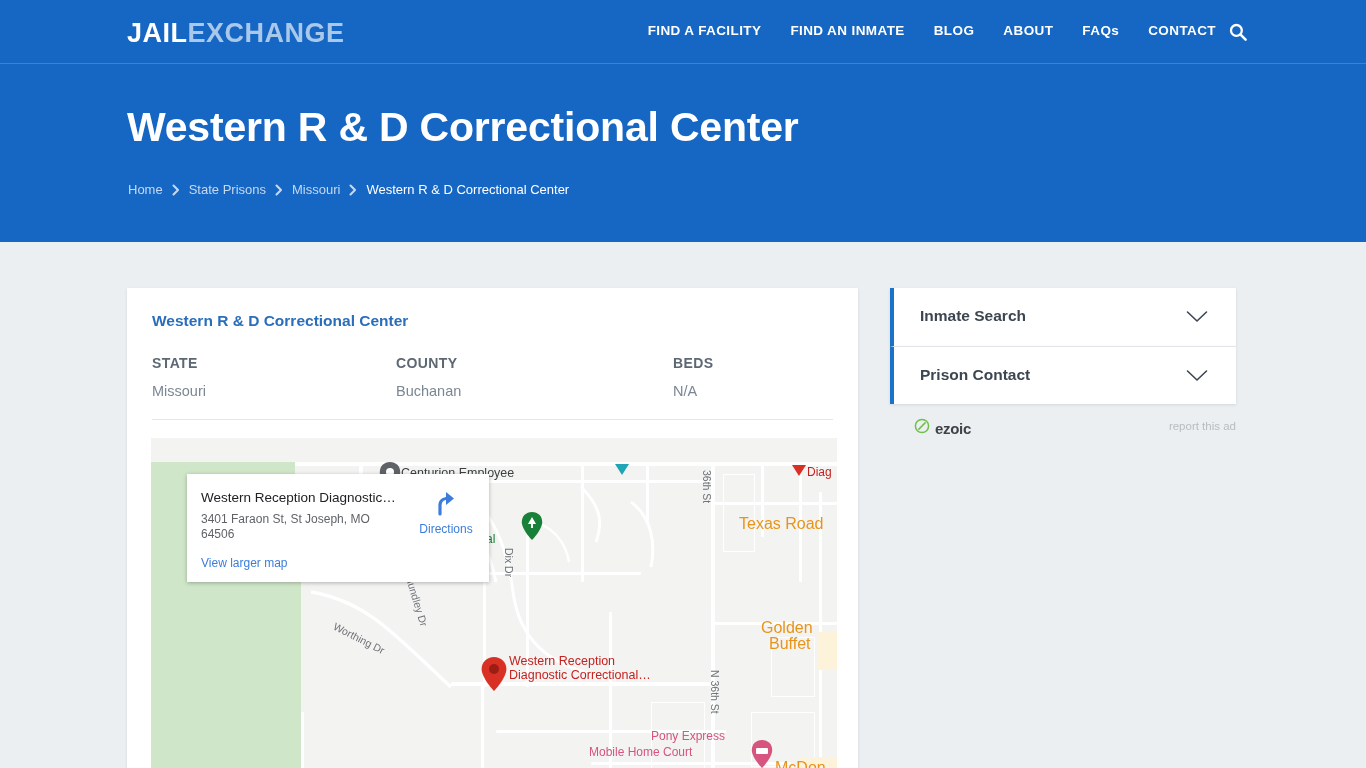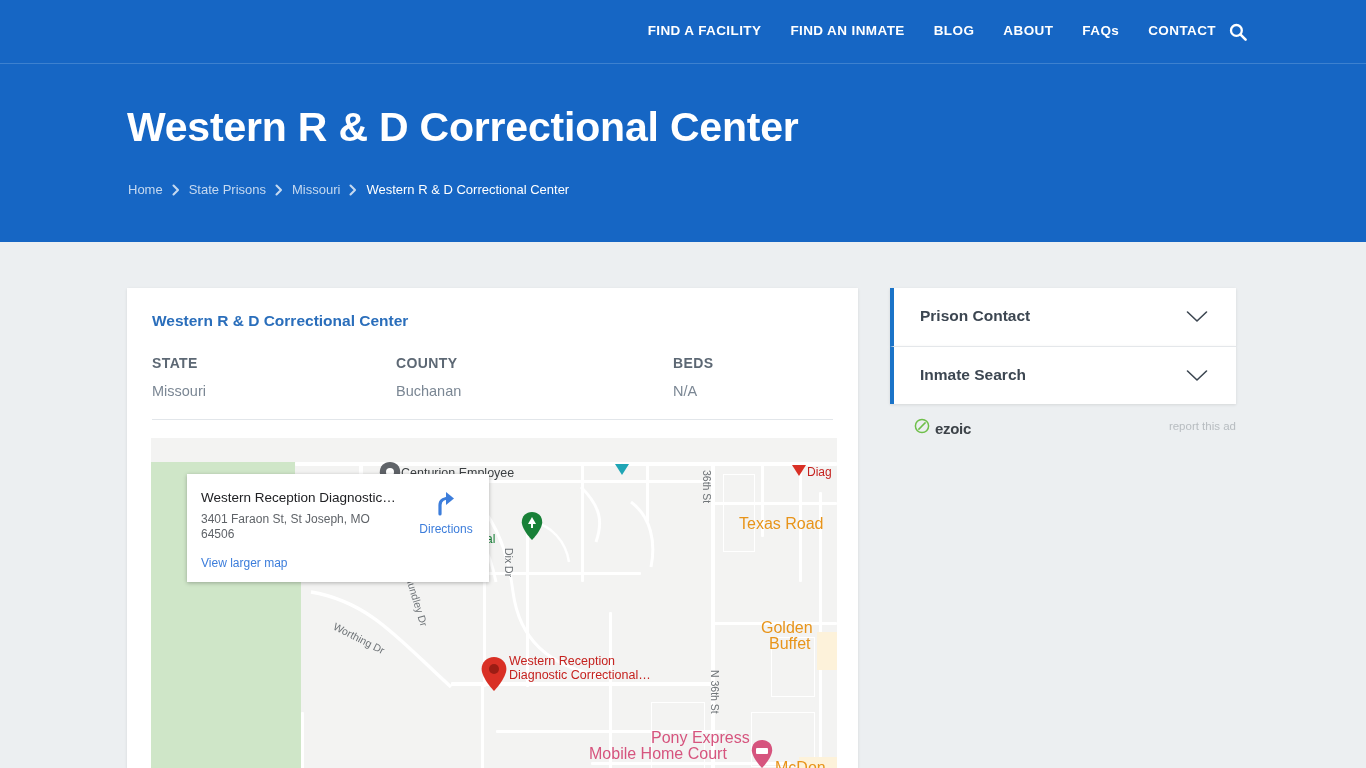--- a/index.html
+++ b/index.html
@@ -105,21 +105,21 @@
   .block {
     position: absolute; border: 1.5px solid #ffffff; background: transparent;
   }
   .maplabel {
     position: absolute; font-size: 11.5px; color: #5f6368;
     white-space: nowrap; font-family: "Liberation Sans", sans-serif;
   }
   .maplabel.street { color: #6e7377; font-size: 10.5px; }
   .maplabel.poi-orange { color: #e8941a; font-size: 16px; }
   .maplabel.poi-red { color: #c5221f; font-size: 12px; }
-  .maplabel.poi-pink { color: #d6547e; font-size: 16px; }
+  .maplabel.poi-pink { color: #d6547e; font-size: 12px; }
   .maplabel.poi-green { color: #188038; font-size: 12px; }
   .maplabel.poi-dark { color: #3c4043; font-size: 12.5px; }
 
   .pin { position: absolute; }
   .pin-red {
     width: 22px; height: 30px;
   }
   .marker-tri {
     position: absolute; width: 0; height: 0;
     border-left: 7px solid transparent;
@@ -180,20 +180,23 @@
   }
   #report-ad {
     position: absolute; right: 0px; top: 5px;
     color: #b7bcc0; font-size: 11.5px; white-space: nowrap; cursor: pointer;
   }
 </style>
 </head>
 <body>
 
 <div id="topbar">
+  <div id="logo">
+    <span class="a">JAIL</span><span class="b">EXCHANGE</span>
+  </div>
 
   <div id="mainnav">
     <span class="navitem">FIND A FACILITY</span>
     <span class="navitem">FIND AN INMATE</span>
     <span class="navitem">BLOG</span>
     <span class="navitem">ABOUT</span>
     <span class="navitem">FAQs</span>
     <span class="navitem">CONTACT</span>
   </div>
 
@@ -362,29 +365,29 @@
           </span>
           <div class="dirlabel">Directions</div>
         </div>
       </div>
     </div>
   </div>
 </div>
 
 <div id="sidebar">
   <div class="acc">
-    <span class="acc-title">Prison Contact</span>
+    <span class="acc-title">Inmate Search</span>
     <span class="acc-chev">
       <svg width="22" height="14" viewBox="0 0 22 14">
           <polyline points="1.5,2 11,11 20.5,2" fill="none" stroke="#3c4651" stroke-width="1.6" stroke-linecap="round" stroke-linejoin="round"></polyline>
         </svg>
     </span>
   </div>
   <div class="acc">
-    <span class="acc-title">Inmate Search</span>
+    <span class="acc-title">Prison Contact</span>
     <span class="acc-chev">
       <svg width="22" height="14" viewBox="0 0 22 14">
           <polyline points="1.5,2 11,11 20.5,2" fill="none" stroke="#3c4651" stroke-width="1.6" stroke-linecap="round" stroke-linejoin="round"></polyline>
         </svg>
     </span>
   </div>
 </div>
 
 <div id="adrow">
   <div id="ezoic-logo">

